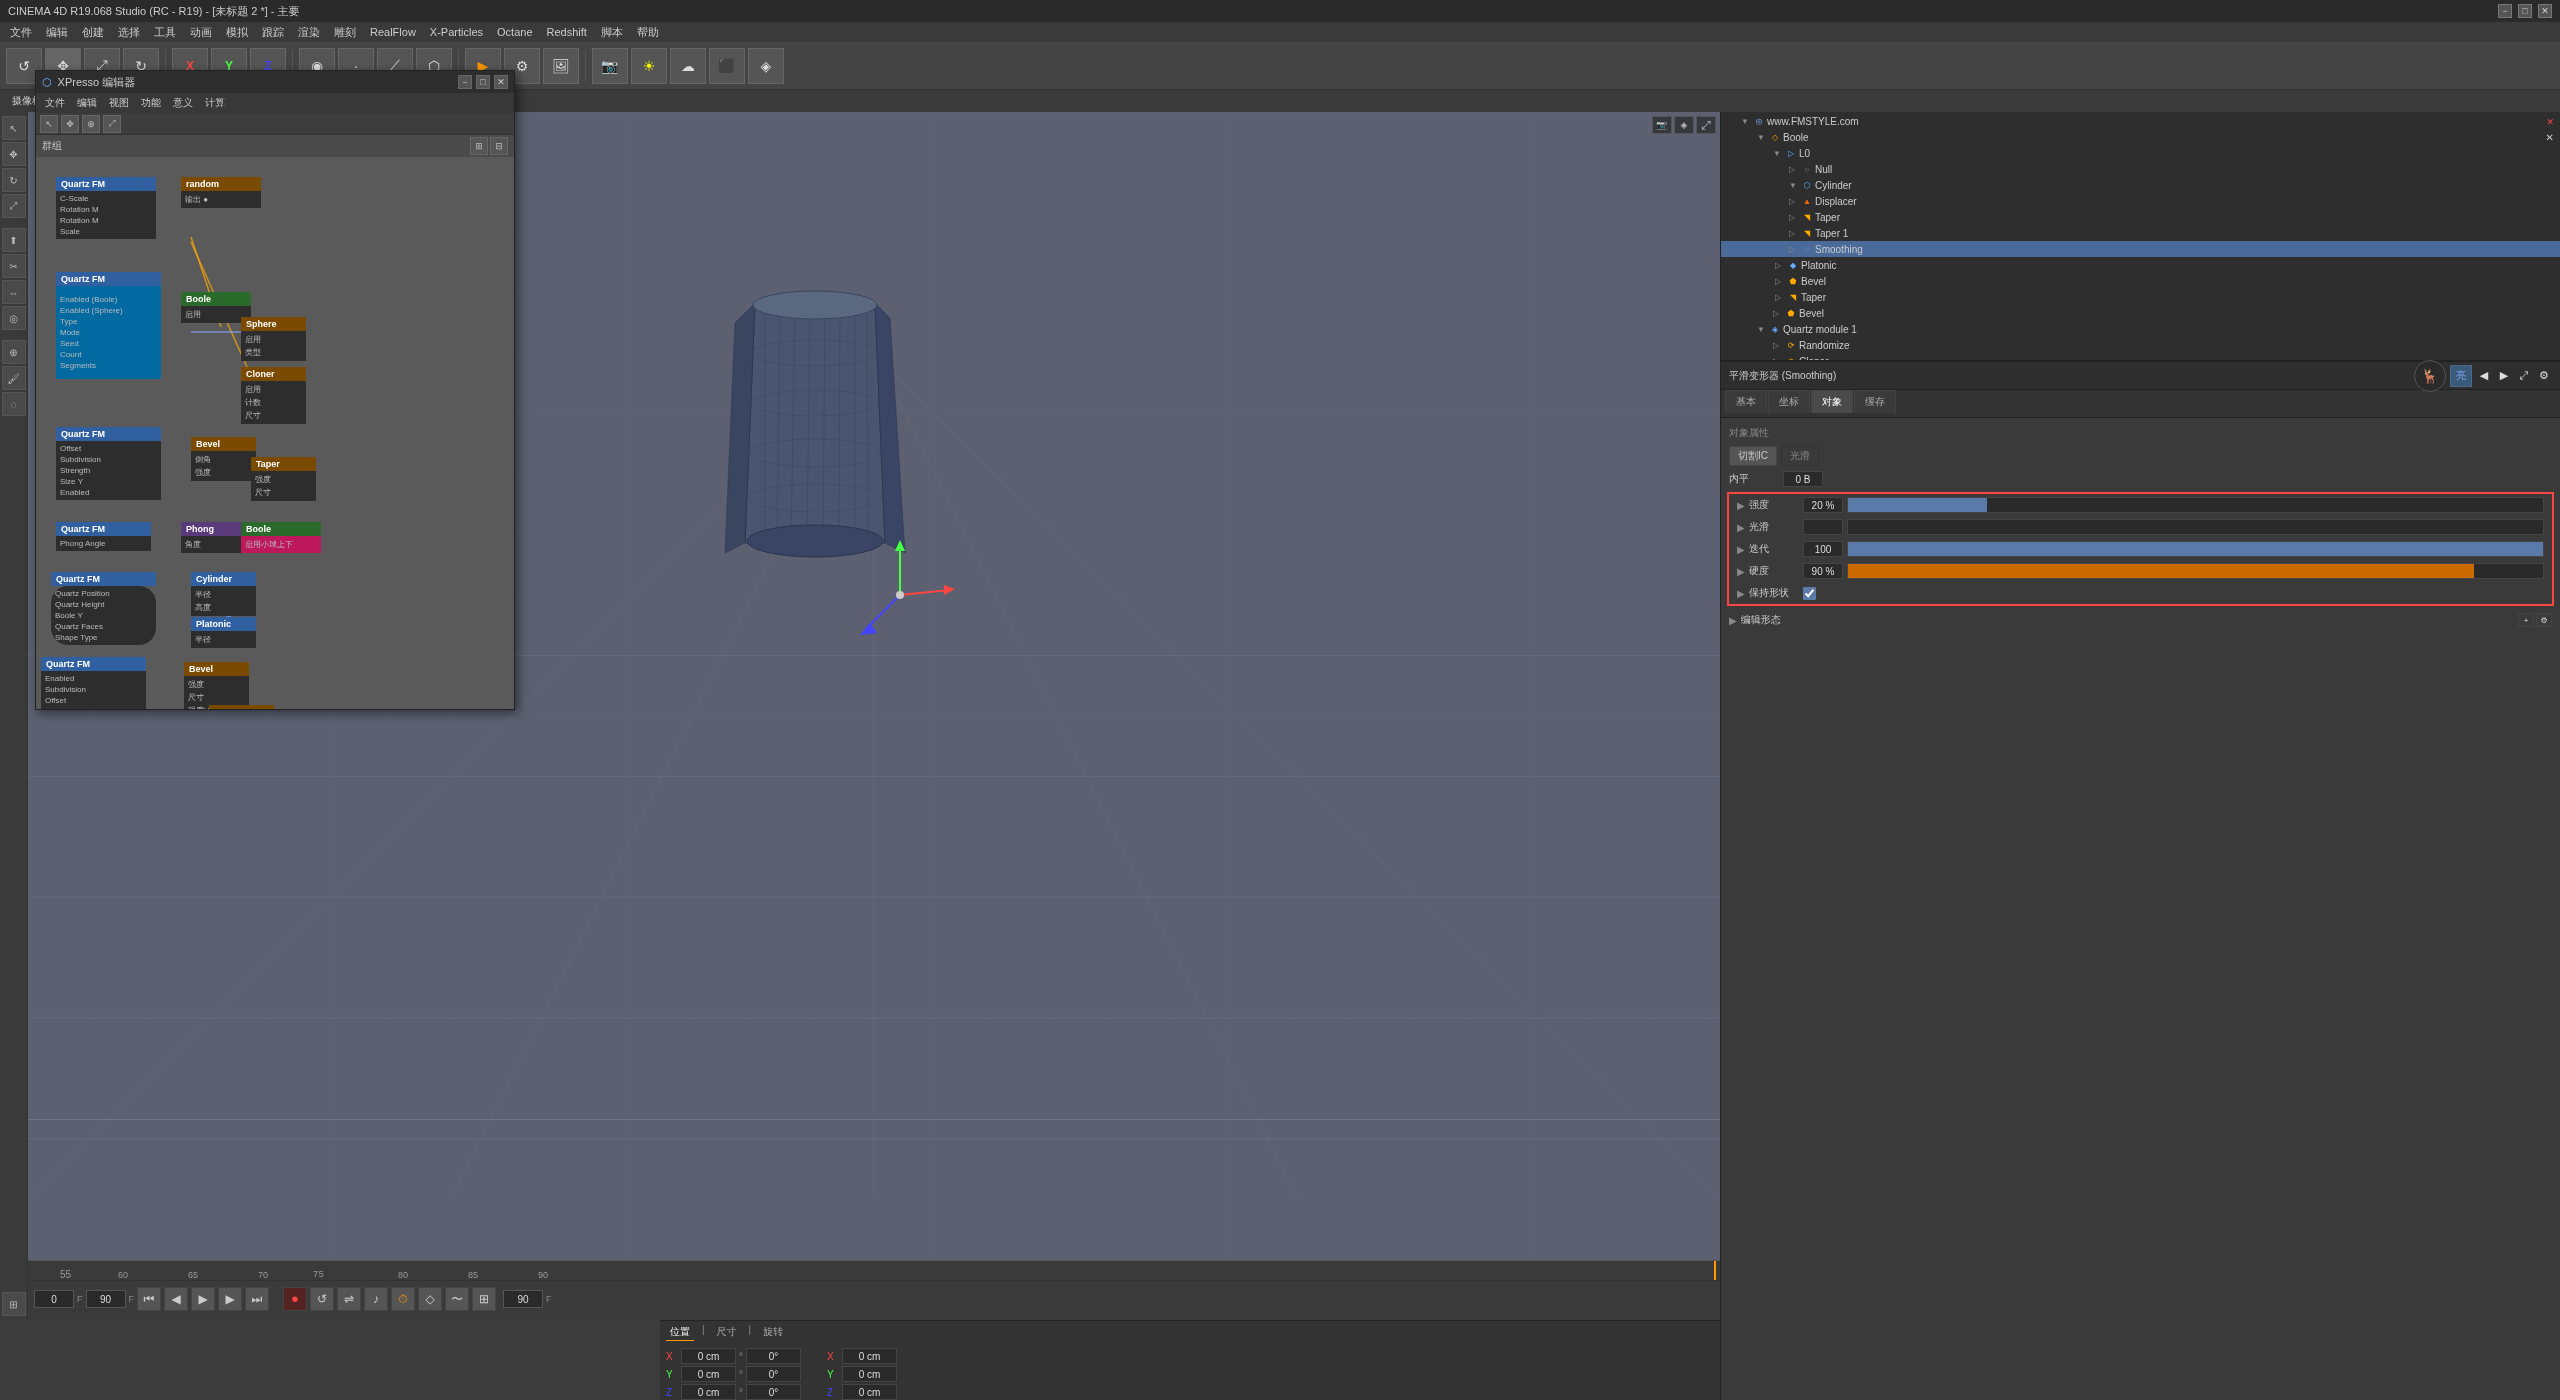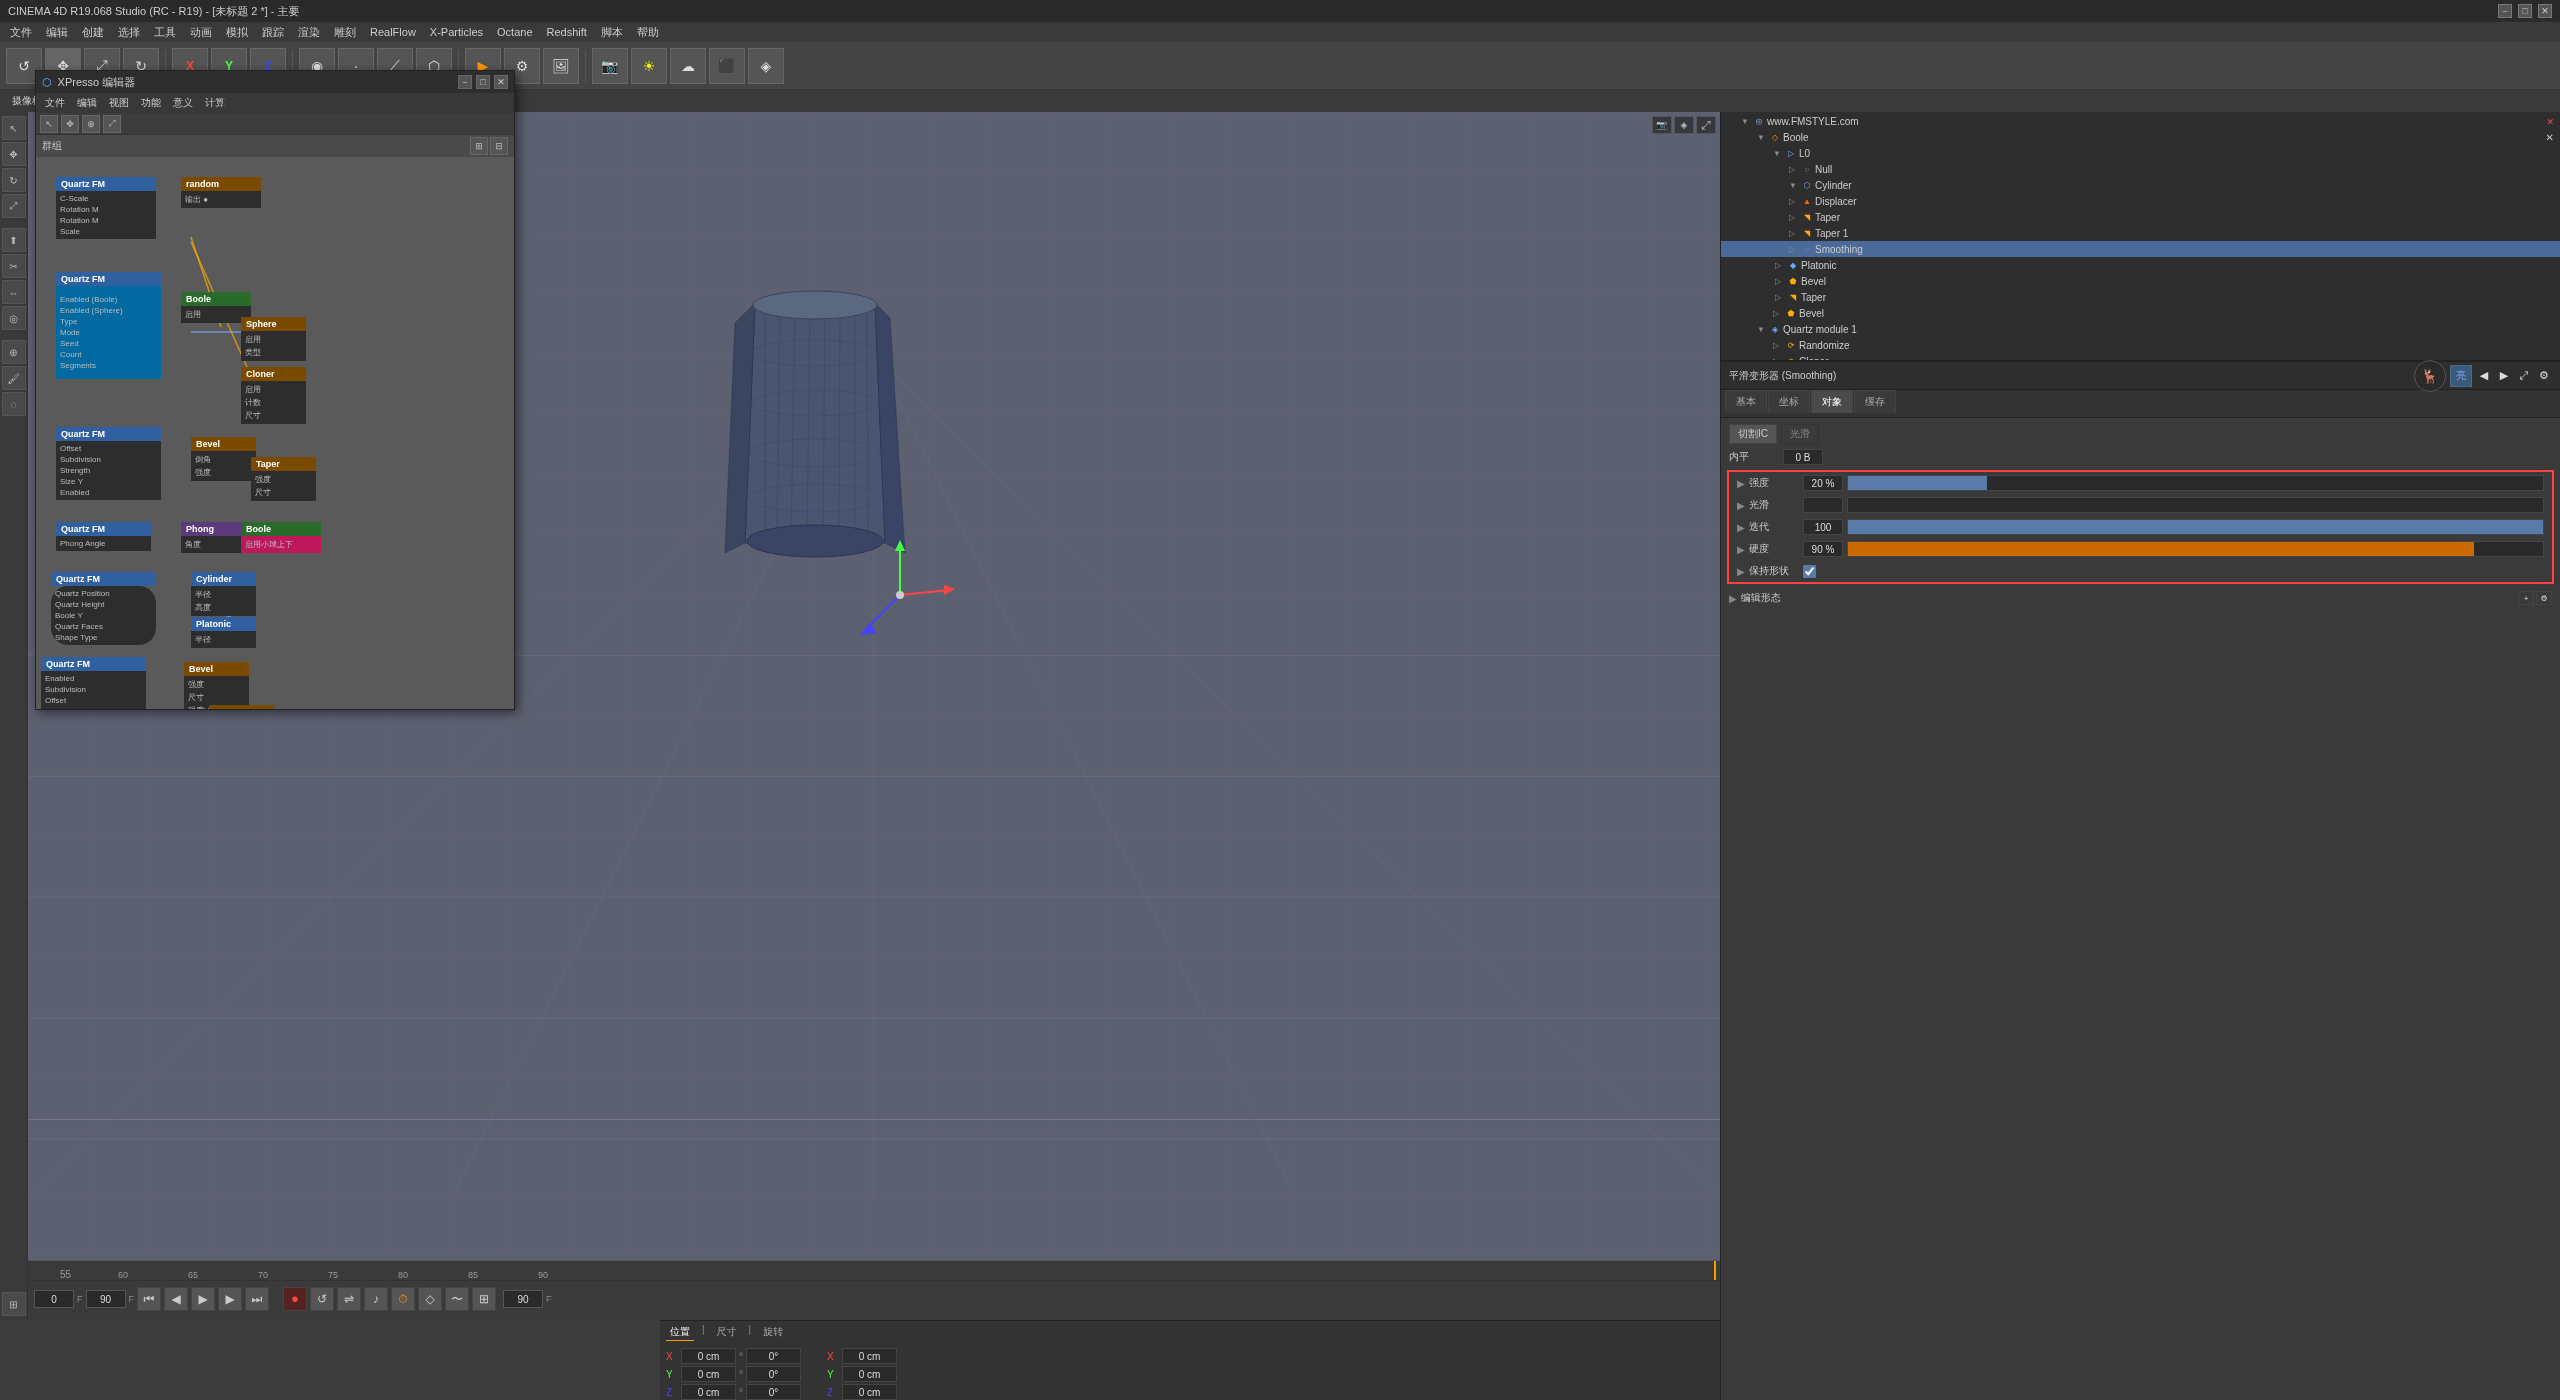--- a/index.html
+++ b/index.html
@@ -952,21 +952,21 @@
 
   <div class="vp-bottom-label">网格距离: 10 cm</div>
 </div>
 
 <div class="timeline">
   <div class="timeline-ticks" style="position:relative;height:20px;background:#3a3a3a;border-bottom:1px solid #333;">
     <span style="position:absolute;left:32px;font-size:10px;color:#999;">55</span>
     <span style="position:absolute;left:90px;font-size:9px;color:#999;">60</span>
     <span style="position:absolute;left:160px;font-size:9px;color:#999;">65</span>
     <span style="position:absolute;left:230px;font-size:9px;color:#999;">70</span>
-    <span style="position:absolute;left:300px;font-size:9px;color:#999;">75</span>
+    <span style="position:absolute;left:285px;font-size:9px;color:#999;font-family:Liberation Mono, monospace;">75</span>
     <span style="position:absolute;left:370px;font-size:9px;color:#999;">80</span>
     <span style="position:absolute;left:440px;font-size:9px;color:#999;">85</span>
     <span style="position:absolute;left:510px;font-size:9px;color:#999;">90</span>
 
     <div style="position:absolute;right:4px;top:0;bottom:0;width:2px;background:#f90;"></div>
   </div>
   <div class="timeline-controls">
     <input class="tl-input" value="0" style="">
     <span style="color:#888;font-size:9px;">F</span>
     <input class="tl-input" value="90" style="">
@@ -1146,20 +1146,23 @@
 
     <div class="props-tabs">
       <div class="props-tab">基本</div>
       <div class="props-tab">坐标</div>
       <div class="props-tab props-tab-active">对象</div>
       <div class="props-tab">缓存</div>
     </div>
 
     <div style="padding:4px 0;">
 
+      <div style="padding:4px 8px;font-size:10px;color:#888;display:flex;justify-content:space-between;">
+        <span>对象属性</span>
+      </div>
 
       <div style="padding:2px 8px;display:flex;align-items:center;gap:4px;">
         <div style="padding:2px 8px;background:#555;border:1px solid #444;font-size:10px;color:#ccc;cursor:pointer;">切割IC</div>
         <div style="padding:2px 8px;background:#3a3a3a;border:1px solid #333;font-size:10px;color:#888;cursor:pointer;">光滑</div>
       </div>
 
       <div class="props-slider-row">
         <span class="props-slider-label">内平</span>
         <input class="props-slider-val" value="0 B" style="">
       </div>

